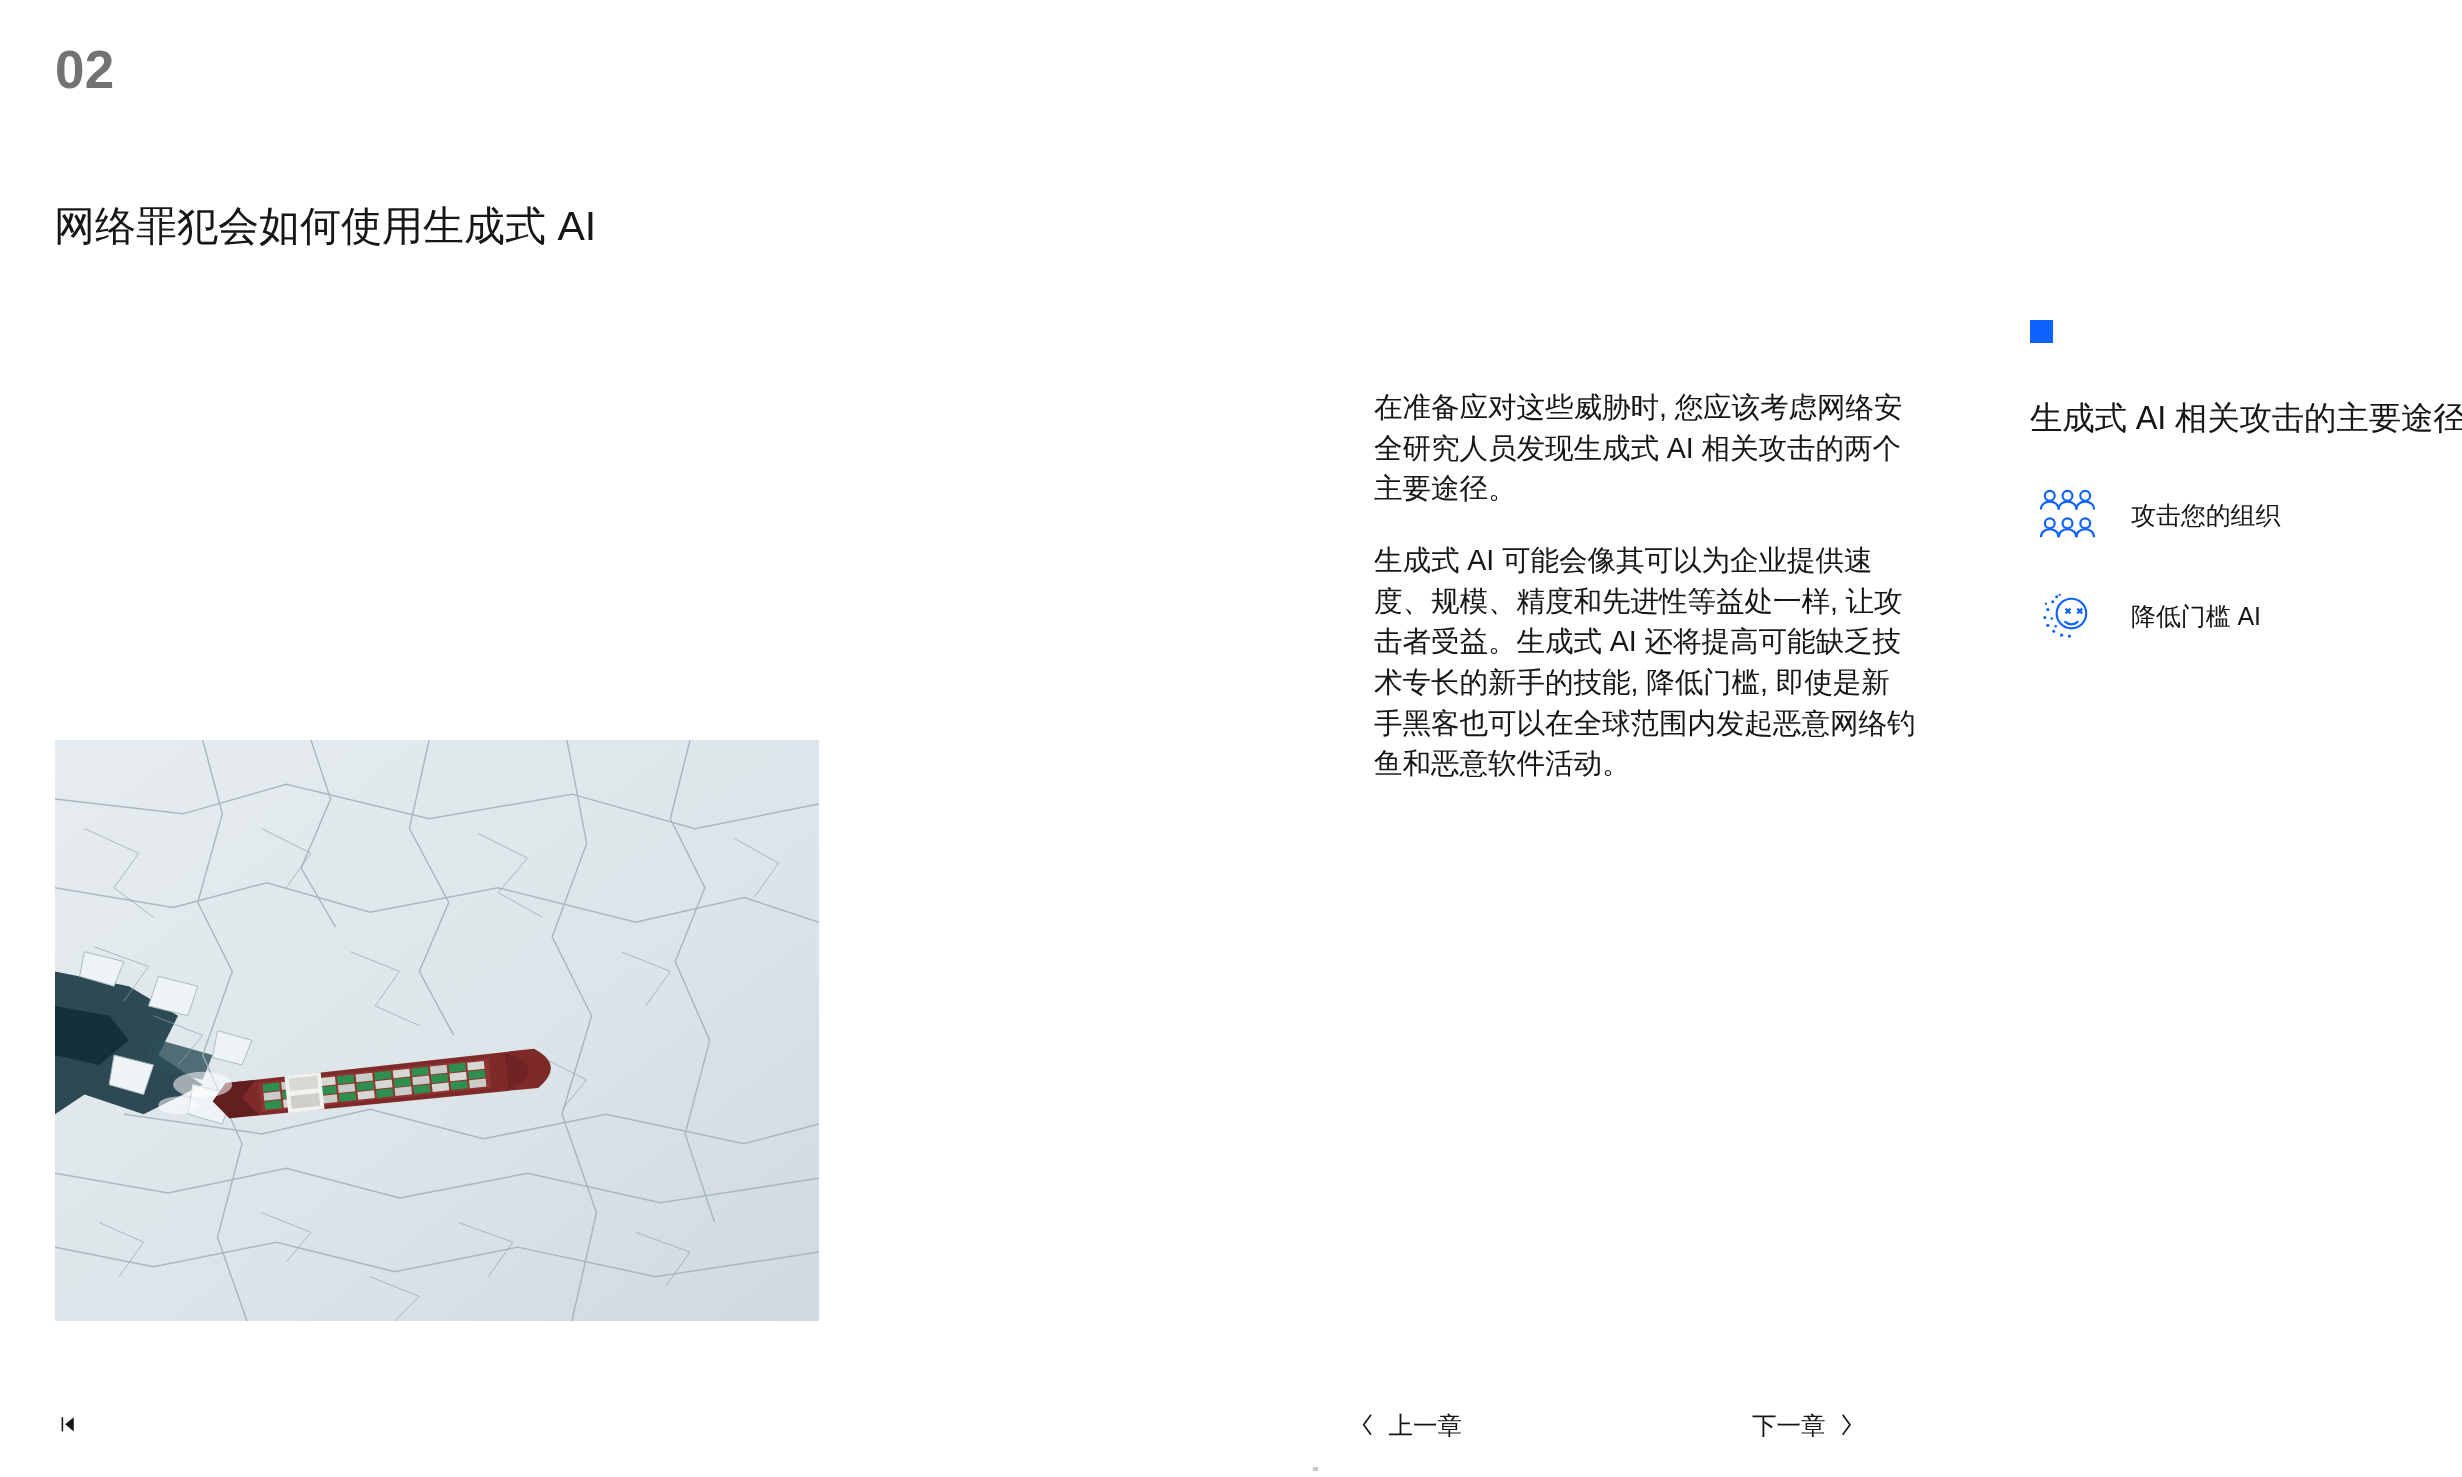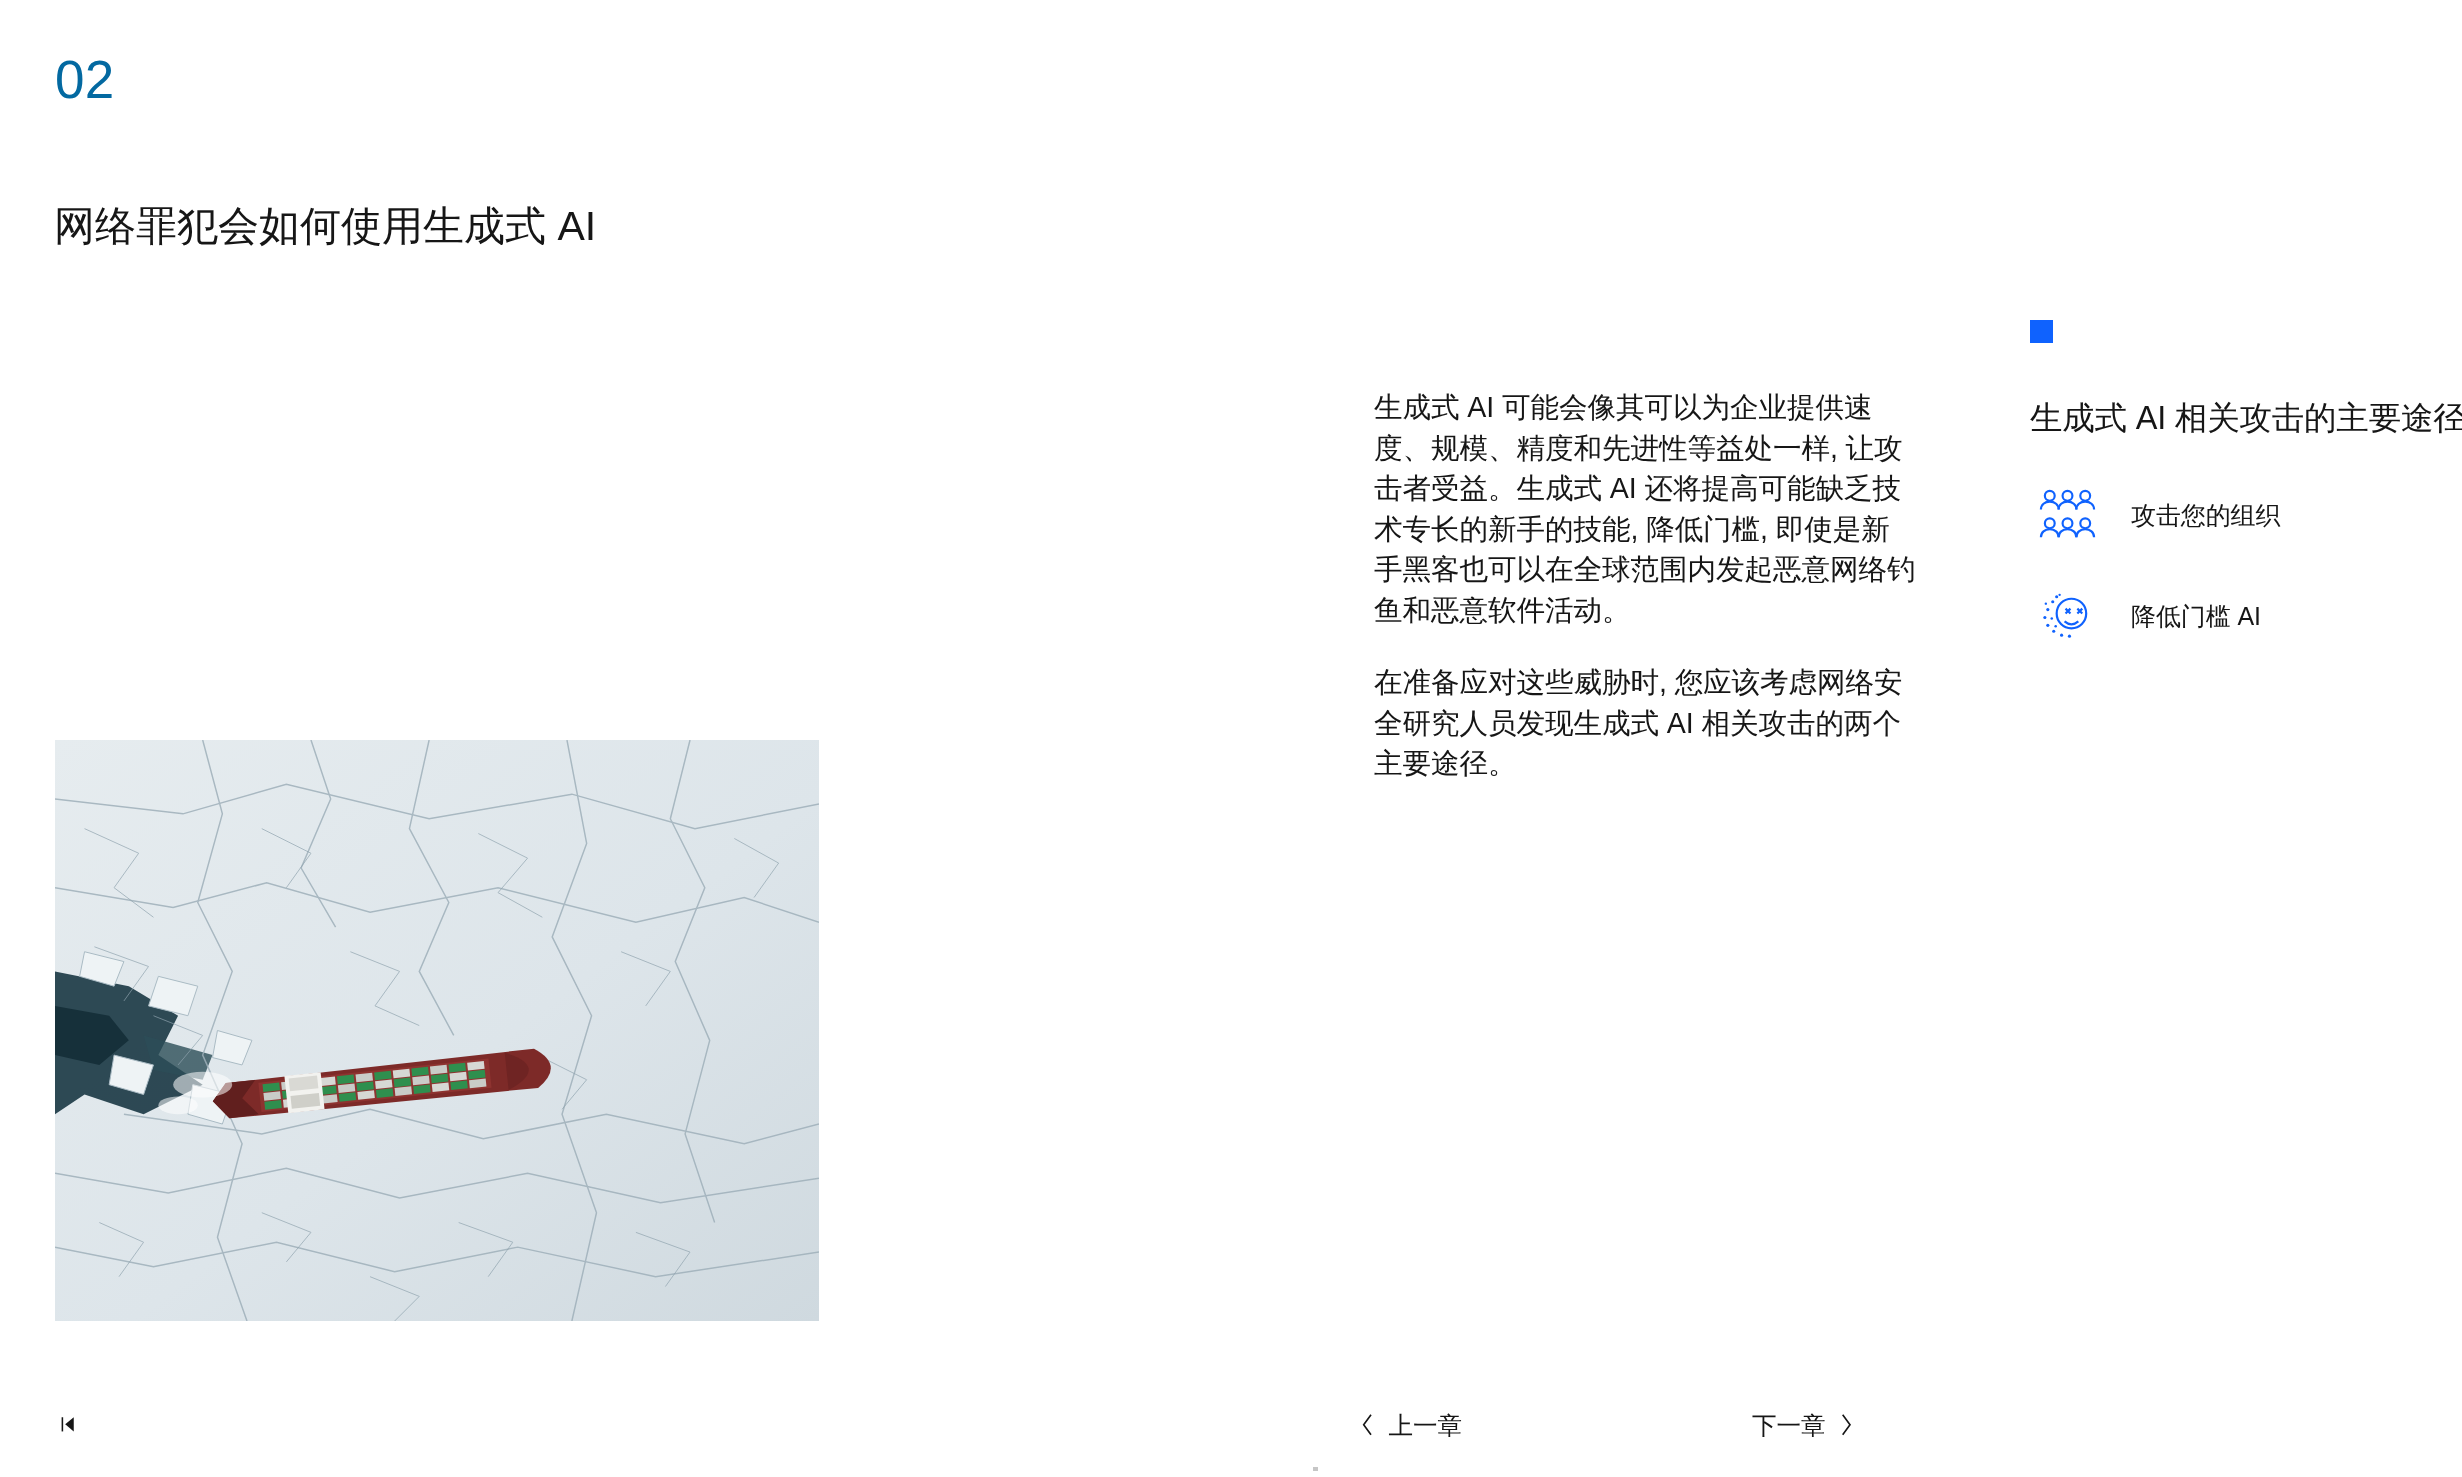--- a/index.html
+++ b/index.html
@@ -13,25 +13,25 @@
     width: 2626px;
     height: 1477px;
     position: relative;
     overflow: hidden;
   }
 
   
   .chapter-num {
     position: absolute;
     left: 55px;
-    top: 53px;
+    top: 43px;
     font-size: 53px;
     line-height: 1;
-    color: #0369a1;
-    font-weight: 400;
+    color: #737373;
+    font-weight: 700;
     letter-spacing: 0.2px;
   }
 
   
   .page-title {
     position: absolute;
     left: 54px;
     top: 177px;
     font-size: 41px;
     line-height: 1.12;
@@ -281,22 +281,22 @@
     </g>
 
     <g fill="#ffffff" opacity="0.55">
       <ellipse cx="300" cy="700" rx="60" ry="26"></ellipse>
       <ellipse cx="250" cy="742" rx="40" ry="18"></ellipse>
     </g>
   </svg>
 </div>
 
 <div class="body-col">
+  <p>在准备应对这些威胁时, 您应该考虑网络安全研究人员发现生成式 AI 相关攻击的两个主要途径。</p>
   <p>生成式 AI 可能会像其可以为企业提供速度、规模、精度和先进性等益处一样, 让攻击者受益。生成式 AI 还将提高可能缺乏技术专长的新手的技能, 降低门槛, 即使是新手黑客也可以在全球范围内发起恶意网络钓鱼和恶意软件活动。</p>
-  <p>在准备应对这些威胁时, 您应该考虑网络安全研究人员发现生成式 AI 相关攻击的两个主要途径。</p>
 </div>
 
 <div class="rail">
   <div class="rail-marker"></div>
   <div class="rail-title">生成式 AI 相关攻击的主要途径</div>
 
   <div class="rail-item">
     <span class="rail-icon">
       <svg width="63" height="63" viewBox="0 0 64 64" fill="none" stroke="#0f62fe" stroke-width="2.2">
         <circle cx="14" cy="13" r="5"></circle>

